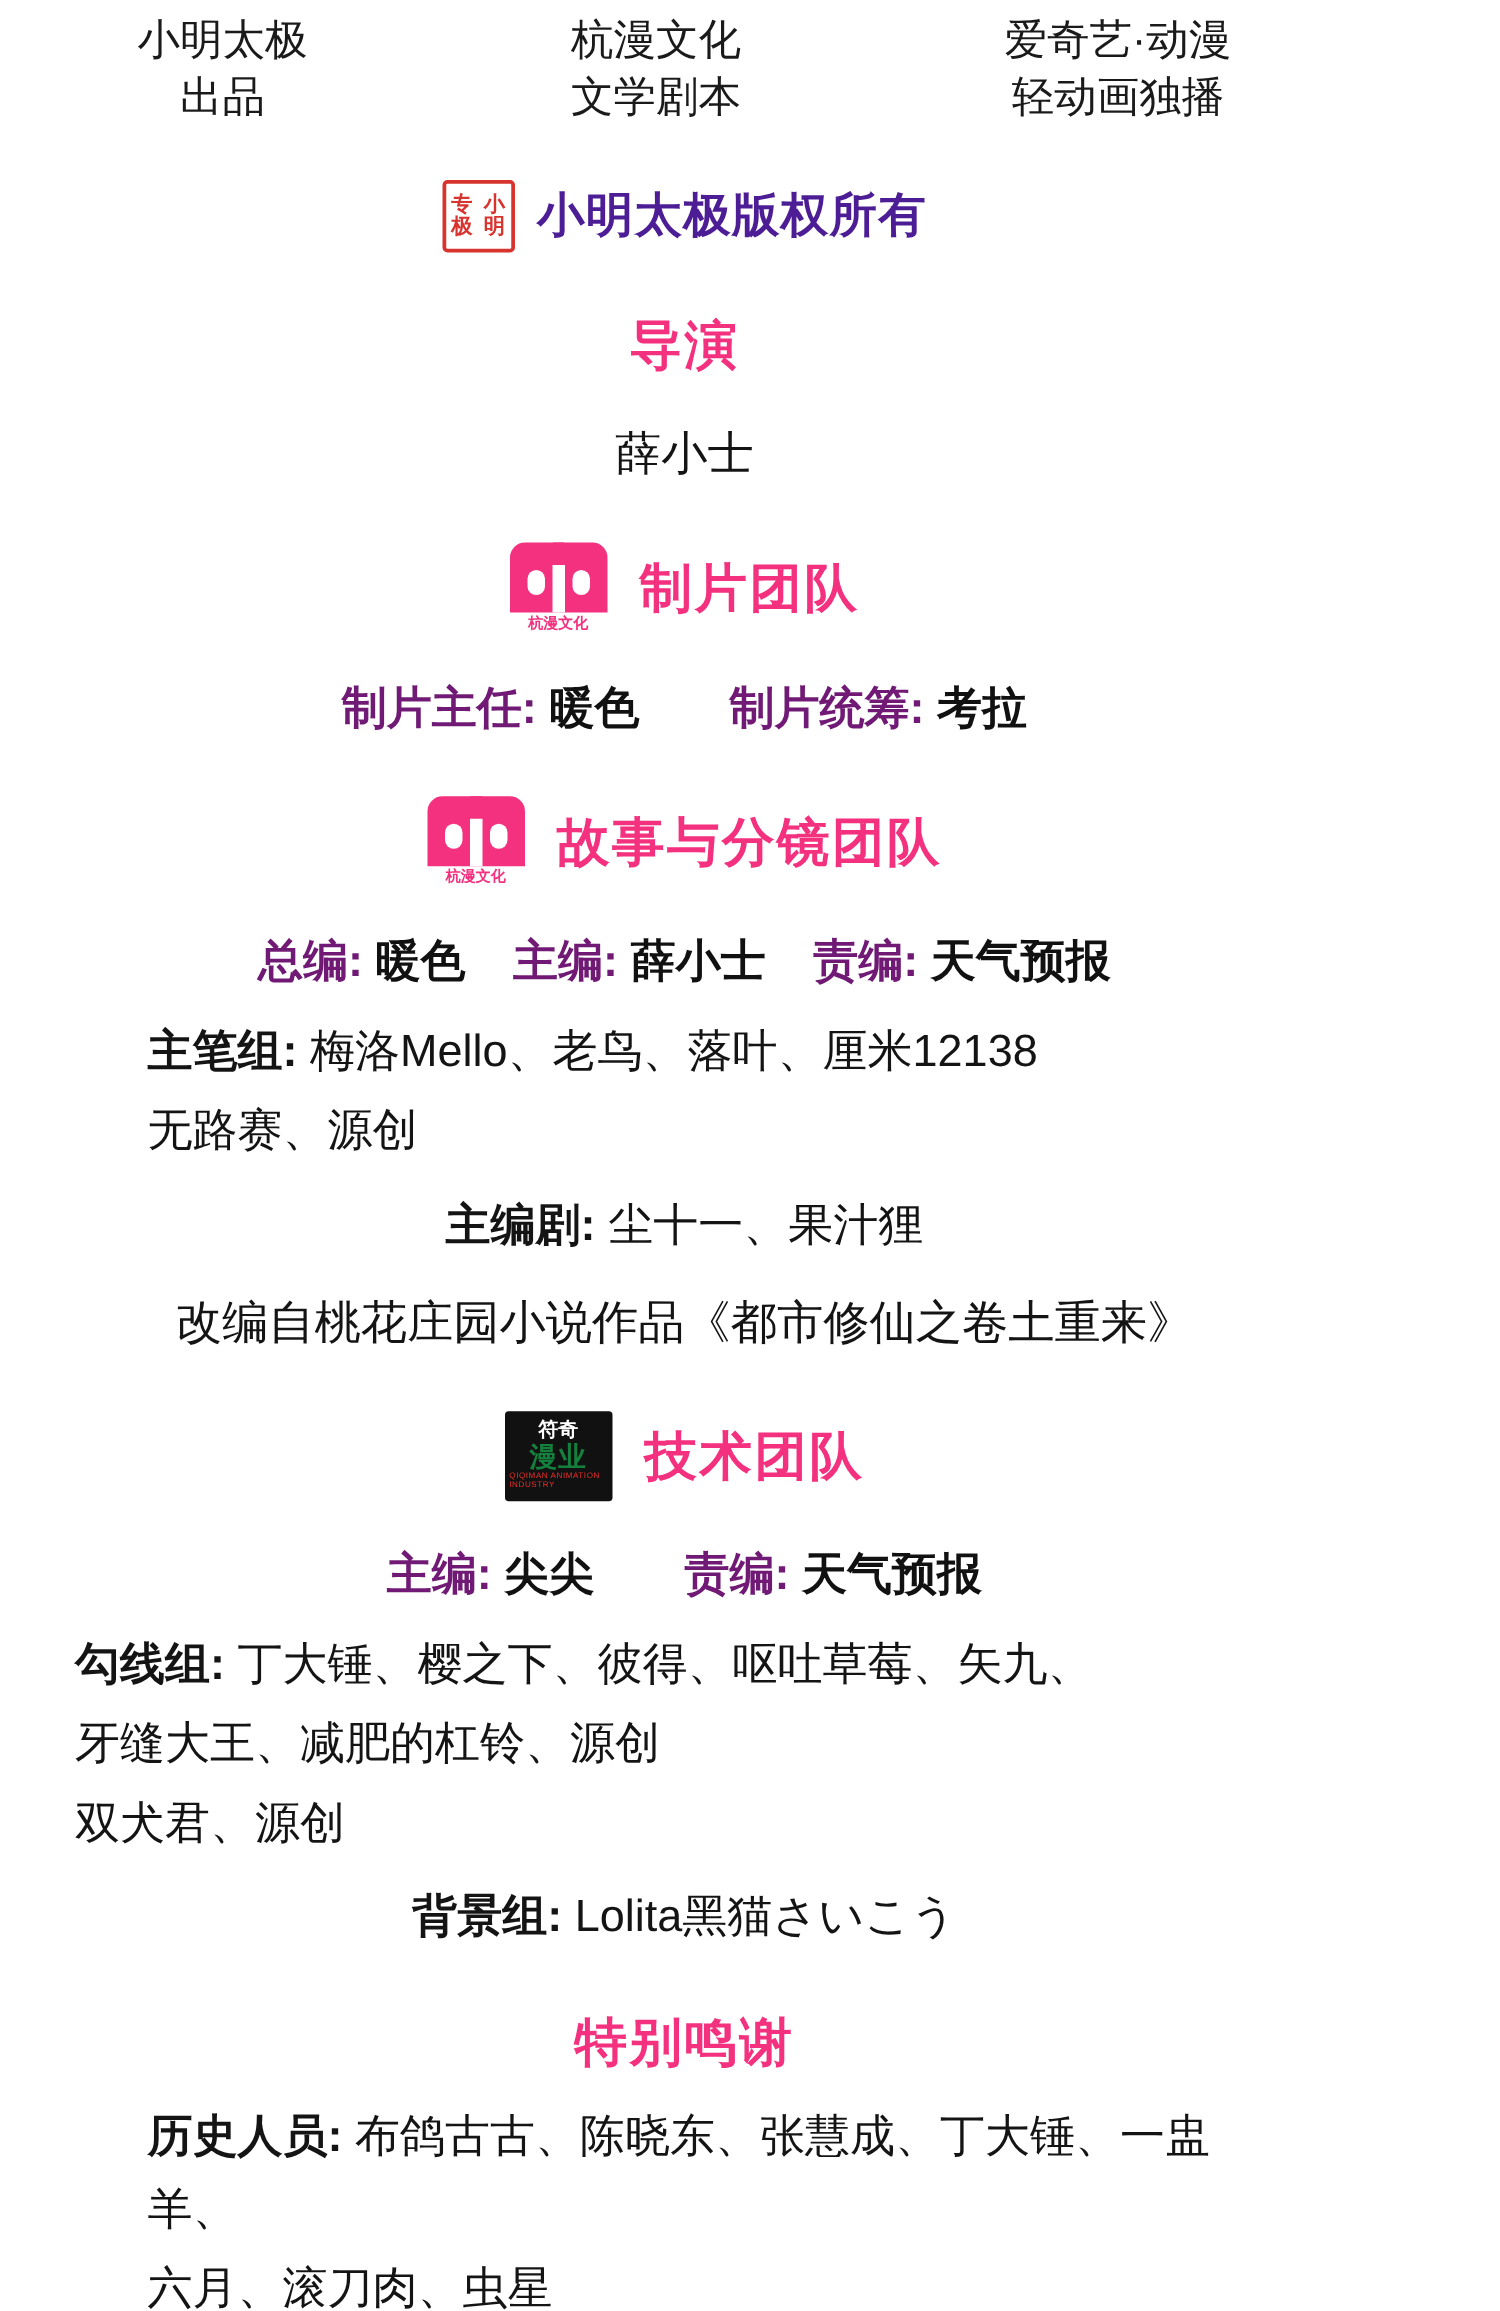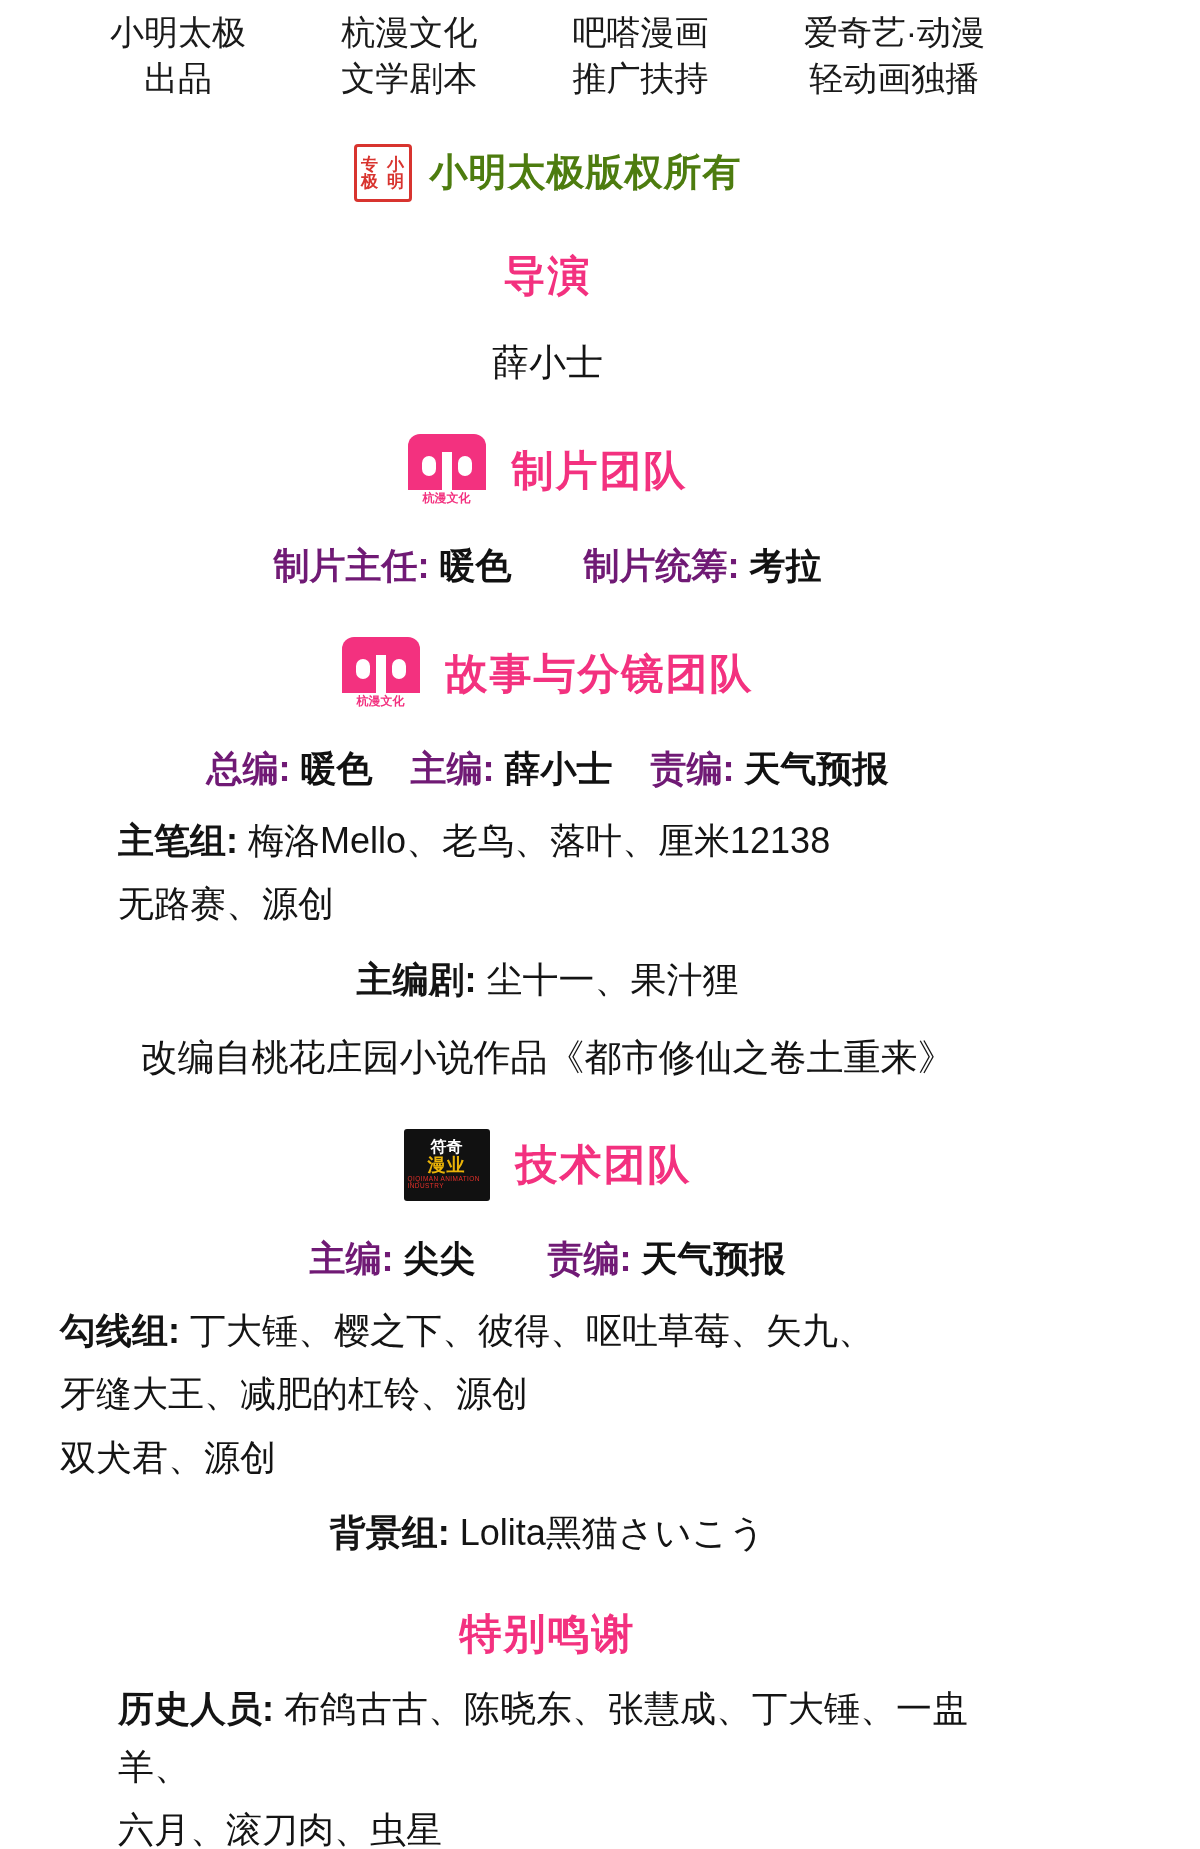--- a/index.html
+++ b/index.html
@@ -64,21 +64,21 @@
     font-size: 17px;
     line-height: 1;
     color: #d8342f;
     font-family: "DejaVu Serif", "Liberation Serif", serif;
     font-weight: 700;
   }
   .copyright-text {
     font-size: 38px;
     font-weight: 700;
     letter-spacing: 1px;
-    color: #4d7c0f;
+    color: #4c1d95;
   }
 
   
   .section-head {
     display: flex;
     align-items: center;
     justify-content: center;
     gap: 26px;
     margin-top: 46px;
   }
@@ -155,22 +155,22 @@
     padding: 3px 0;
     box-sizing: border-box;
   }
   .logo-qiman .top {
     font-size: 16px;
     color: #ffffff;
     font-weight: 700;
     line-height: 1.05;
   }
   .logo-qiman .mid {
-    font-size: 18px;
-    color: #eab308;
+    font-size: 22px;
+    color: #15803d;
     font-weight: 900;
     line-height: 1.05;
     letter-spacing: 1px;
   }
   .logo-qiman .bot {
     font-size: 7px;
     color: #e8302a;
     letter-spacing: 0.5px;
     line-height: 1.1;
     transform: scale(0.92);
@@ -233,22 +233,20 @@
 </head>
 <body>
 
 <div class="page">
 
   <div class="sponsor-row">
     <div class="sponsor">小明太极
 出品</div>
     <div class="sponsor">杭漫文化
 文学剧本</div>
-    <div class="sponsor">吧嗒漫画
-推广扶持</div>
     <div class="sponsor">爱奇艺·动漫
 轻动画独播</div>
   </div>
 
   <div class="copyright-line">
     <div class="seal">
       <span>专</span>
       <span>小</span>
       <span>极</span>
       <span>明</span>

